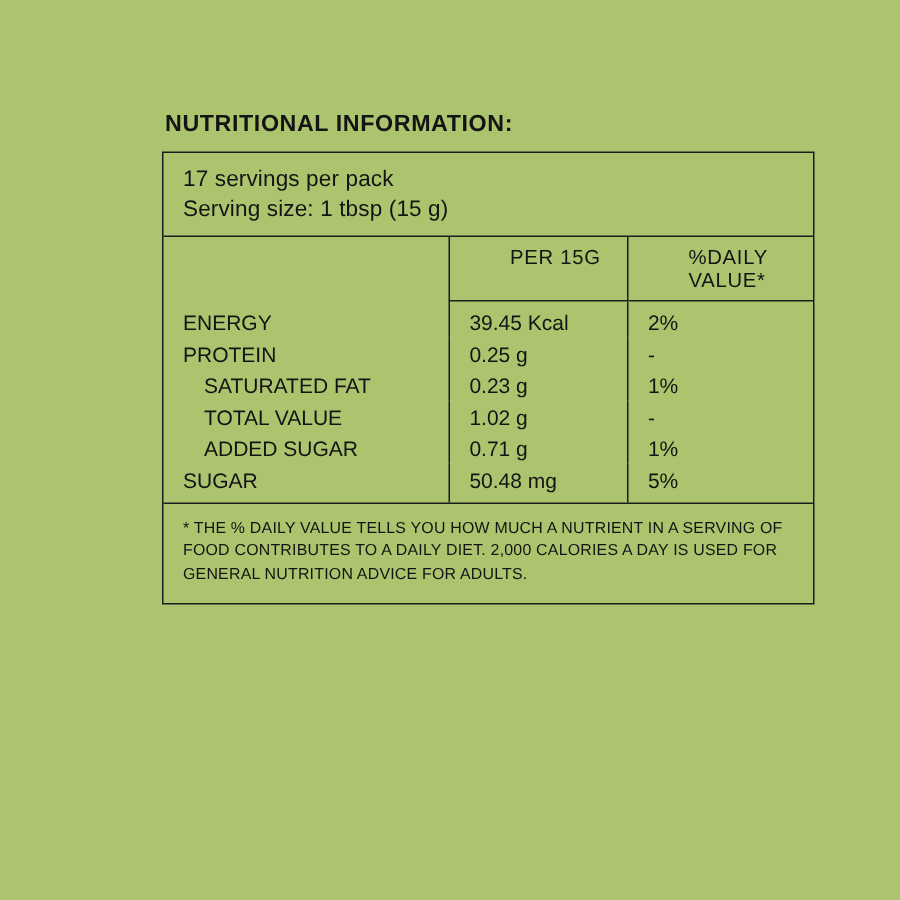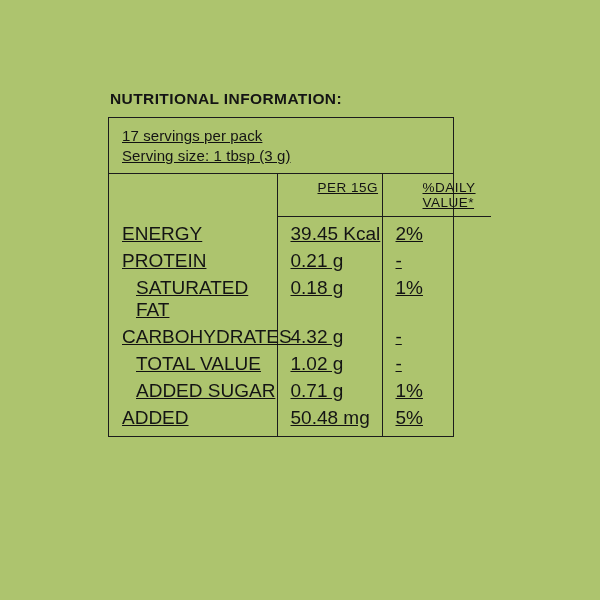--- a/index.html
+++ b/index.html
@@ -16,55 +16,54 @@
   }
   .page {
     position: relative;
     width: 600px;
     height: 600px;
     box-sizing: border-box;
   }
   .panel {
     position: absolute;
     left: 108px;
-    top: 90px;
-    width: 346px;
+    top: 74px;
+    width: 435px;
   }
   .title {
     font-size: 15.5px;
     font-weight: bold;
     letter-spacing: 0.4px;
     color: #141414;
     margin: 0 0 9px 2px;
     text-transform: uppercase;
   }
   .box {
     border: 1.6px solid #1c1c1c;
     box-sizing: border-box;
-    text-decoration: underline;
   }
   .servings {
     padding: 8px 13px 7px 13px;
     border-bottom: 1.6px solid #1c1c1c;
   }
   .servings div {
     font-size: 15px;
     line-height: 1.33;
     color: #141414;
     letter-spacing: 0.1px;
   }
   table.nutri {
     width: 100%;
     border-collapse: collapse;
     table-layout: fixed;
   }
   table.nutri th, table.nutri td {
     text-align: left;
     font-weight: normal;
-    font-size: 19px;
+    font-size: 14px;
     color: #141414;
     padding: 2.5px 0 2.5px 13px;
     vertical-align: baseline;
   }
   table.nutri col.c1 { width: 168px; }
   table.nutri col.c2 { width: 105px; }
   table.nutri col.c3 { width: 109px; }
   table.nutri th {
     font-size: 13.5px;
     letter-spacing: 0.5px;
@@ -106,21 +105,21 @@
 
 <div class="page">
   <div class="panel">
 
     <div class="title">Nutritional information:</div>
 
     <div class="box">
 
       <div class="servings">
         <div>17 servings per pack</div>
-        <div>Serving size: 1 tbsp (3 g)</div>
+        <div>Serving size: 1 tbsp (15 g)</div>
       </div>
 
       <table class="nutri">
         <colgroup>
           <col class="c1">
             <col class="c2">
             <col class="c3">
         </colgroup>
         <thead>
           <tr class="header-row">
@@ -130,47 +129,43 @@
           </tr>
         </thead>
         <tbody>
           <tr class="first-data">
             <td>ENERGY</td>
             <td class="vline-2">39.45 Kcal</td>
             <td class="vline-2">2%</td>
           </tr>
           <tr>
             <td>PROTEIN</td>
-            <td class="vline-2">0.21 g</td>
+            <td class="vline-2">0.25 g</td>
             <td class="vline-2">-</td>
           </tr>
           <tr>
             <td class="indent">SATURATED FAT</td>
-            <td class="vline-2">0.18 g</td>
+            <td class="vline-2">0.23 g</td>
             <td class="vline-2">1%</td>
-          </tr>
-          <tr>
-            <td>CARBOHYDRATES</td>
-            <td class="vline-2">4.32 g</td>
-            <td class="vline-2">-</td>
           </tr>
           <tr>
             <td class="indent">TOTAL VALUE</td>
             <td class="vline-2">1.02 g</td>
             <td class="vline-2">-</td>
           </tr>
           <tr>
             <td class="indent">ADDED SUGAR</td>
             <td class="vline-2">0.71 g</td>
             <td class="vline-2">1%</td>
           </tr>
           <tr class="last-data">
-            <td>ADDED</td>
+            <td>SUGAR</td>
             <td class="vline-2">50.48 mg</td>
             <td class="vline-2">5%</td>
           </tr>
         </tbody>
       </table>
 
+      <div class="footnote">* The % daily value tells you how much a nutrient in a serving of food contributes to a daily diet. 2,000 calories a day is used for general nutrition advice for adults.</div>
 
     </div>
   </div>
 </div>
 
 </body></html>

